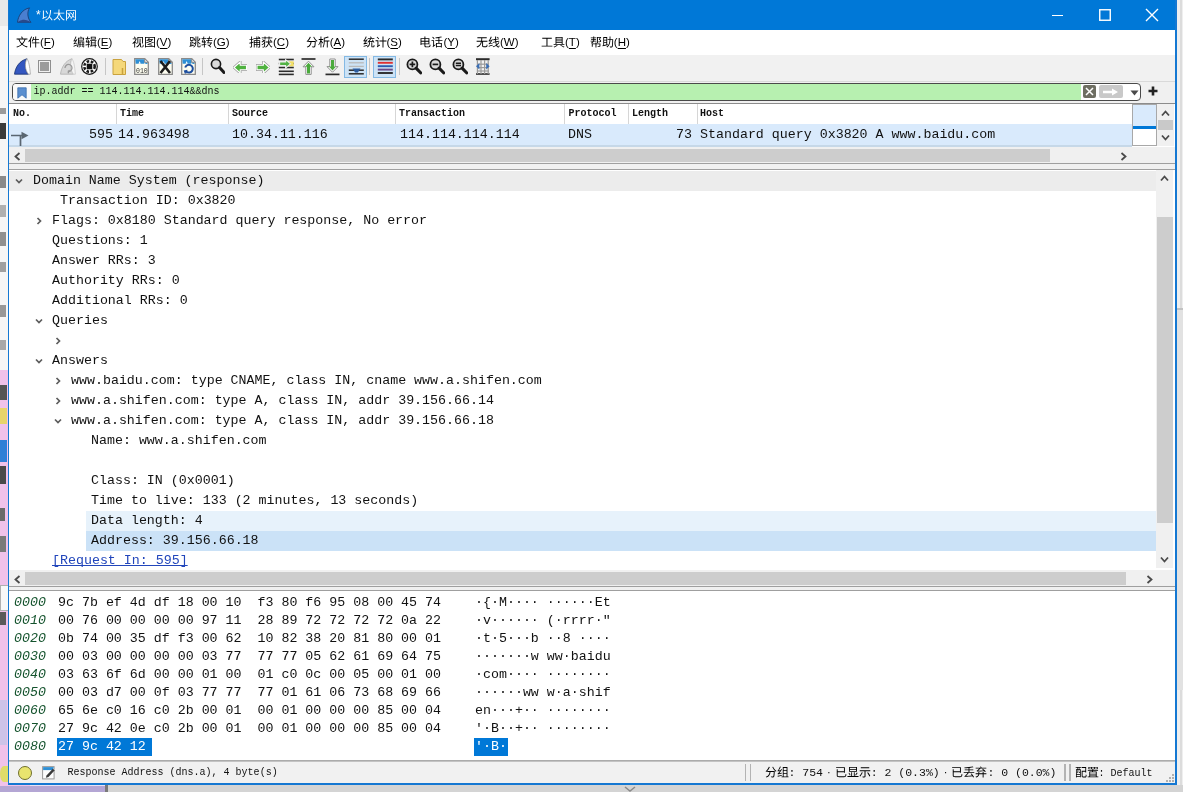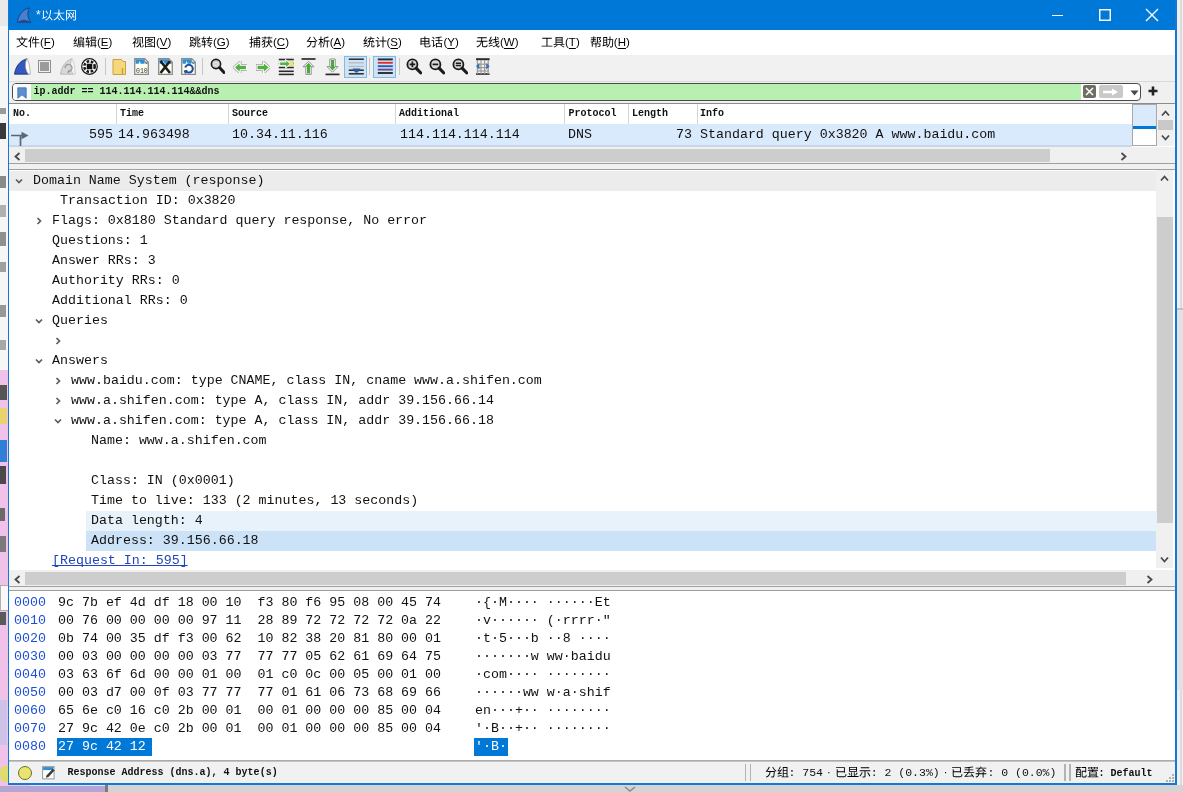--- a/index.html
+++ b/index.html
@@ -1,22 +1,22 @@
 <!DOCTYPE html>
 <html><head><meta charset="utf-8"><style>
 * { margin:0; padding:0; }
 html,body { width:1183px; height:792px; overflow:hidden; background:#e9e9e9;
   font-family:"Liberation Sans", sans-serif; -webkit-font-smoothing:antialiased; }
 #root { position:relative; width:1183px; height:792px; }
 #win { position:absolute; left:8px; top:0; width:1169px; height:785px; background:#fff; }
 .k { display:inline-block; }
 .m13 { font-family:"Liberation Mono", monospace; font-size:13.3px; color:#111; white-space:pre; }
-.m10 { font-family:"Liberation Mono", monospace; font-size:10px; color:#111; white-space:pre;font-weight:bold; }
+.m10 { font-family:"Liberation Mono", monospace; font-size:10px; color:#111; white-space:pre; }
 .m12 { font-family:"Liberation Mono", monospace; font-size:11.5px; color:#111; white-space:pre; }
-.gray { color:#1d4ed8; }
+.gray { color:#14532d;font-style:italic; }
 .lat { font-size:11.5px; }
 .dot { font-size:11px; margin:0 4px; }
 .tsep { position:absolute; top:58px; width:1px; height:17px; background:#c6c6c6; }
 u { text-decoration:underline; text-underline-offset:2px; }
 </style></head><body>
 <svg style="position:absolute;width:0;height:0" aria-hidden="true">
     <defs>
 <symbol id="g4E22" viewBox="0 0 1000 1000">
         <path fill="currentColor" d="M815 46C653 85 357 107 112 115C121 133 130 165 131 184C236 182 350 177 461 168V293H141V364H461V498H58V569H385C317 669 226 765 196 791C166 820 143 840 121 843C129 864 142 902 146 918C184 904 239 900 790 857C814 893 833 928 846 956L921 922C880 838 787 714 703 624L635 653C672 695 711 744 746 793L263 826C336 758 409 672 475 584L438 569H941V498H537V364H859V293H537V162C662 150 780 133 872 111Z"></path>
       </symbol>
@@ -395,24 +395,24 @@
   <div style="position:absolute;left:1px;top:123.5px;width:1123px;height:1px;background:#dedede"></div>
   <div style="position:absolute;left:107.5px;top:104px;width:1px;height:20px;background:#d6d6d6"></div>
 <div style="position:absolute;left:219.5px;top:104px;width:1px;height:20px;background:#d6d6d6"></div>
 <div style="position:absolute;left:386.5px;top:104px;width:1px;height:20px;background:#d6d6d6"></div>
 <div style="position:absolute;left:555.5px;top:104px;width:1px;height:20px;background:#d6d6d6"></div>
 <div style="position:absolute;left:619.5px;top:104px;width:1px;height:20px;background:#d6d6d6"></div>
 <div style="position:absolute;left:688.5px;top:104px;width:1px;height:20px;background:#d6d6d6"></div>
 <div class="m10" style="position:absolute;left:5px;top:104px;height:20px;line-height:20px;font-weight:bold">No.</div>
 <div class="m10" style="position:absolute;left:112px;top:104px;height:20px;line-height:20px;font-weight:bold">Time</div>
 <div class="m10" style="position:absolute;left:224px;top:104px;height:20px;line-height:20px;font-weight:bold">Source</div>
-<div class="m10" style="position:absolute;left:391px;top:104px;height:20px;line-height:20px;font-weight:bold">Additional</div>
+<div class="m10" style="position:absolute;left:391px;top:104px;height:20px;line-height:20px;font-weight:bold">Transaction</div>
 <div class="m10" style="position:absolute;left:560.6px;top:104px;height:20px;line-height:20px;font-weight:bold">Protocol</div>
 <div class="m10" style="position:absolute;left:624px;top:104px;height:20px;line-height:20px;font-weight:bold">Length</div>
-<div class="m10" style="position:absolute;left:692px;top:104px;height:20px;line-height:20px;font-weight:bold">Info</div>
+<div class="m10" style="position:absolute;left:692px;top:104px;height:20px;line-height:20px;font-weight:bold">Host</div>
 <div style="position:absolute;left:1px;top:124px;width:1123px;height:21px;background:#d9eafc"></div>
 <div style="position:absolute;left:1px;top:145px;width:1123px;height:2px;background:#c6d8e8"></div>
 <div class="m13" style="position:absolute;left:60px;top:124px;width:45px;text-align:right;line-height:21px">595</div>
 <div class="m13" style="position:absolute;left:110px;top:124px;line-height:21px">14.963498</div>
 <div class="m13" style="position:absolute;left:224px;top:124px;line-height:21px">10.34.11.116</div>
 <div class="m13" style="position:absolute;left:392px;top:124px;line-height:21px">114.114.114.114</div>
 <div class="m13" style="position:absolute;left:560px;top:124px;line-height:21px">DNS</div>
 <div class="m13" style="position:absolute;left:644px;top:124px;width:40px;text-align:right;line-height:21px">73</div>
 <div class="m13" style="position:absolute;left:692px;top:124px;line-height:21px">Standard query 0x3820 A www.baidu.com</div>
 <svg style="position:absolute;left:2px;top:126px;width:20px;height:20px" viewBox="0 0 20 20">

